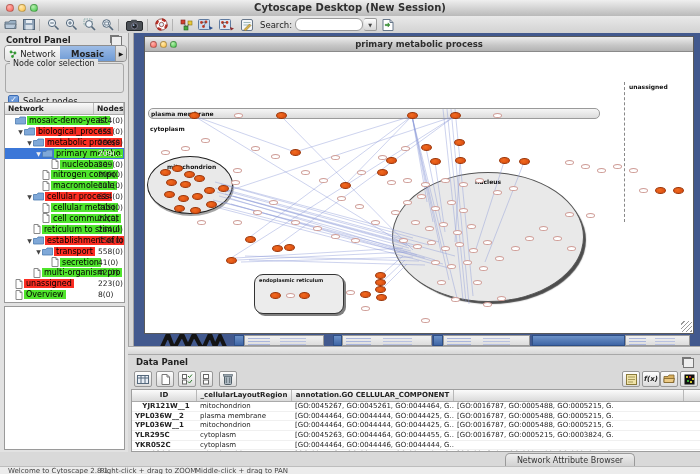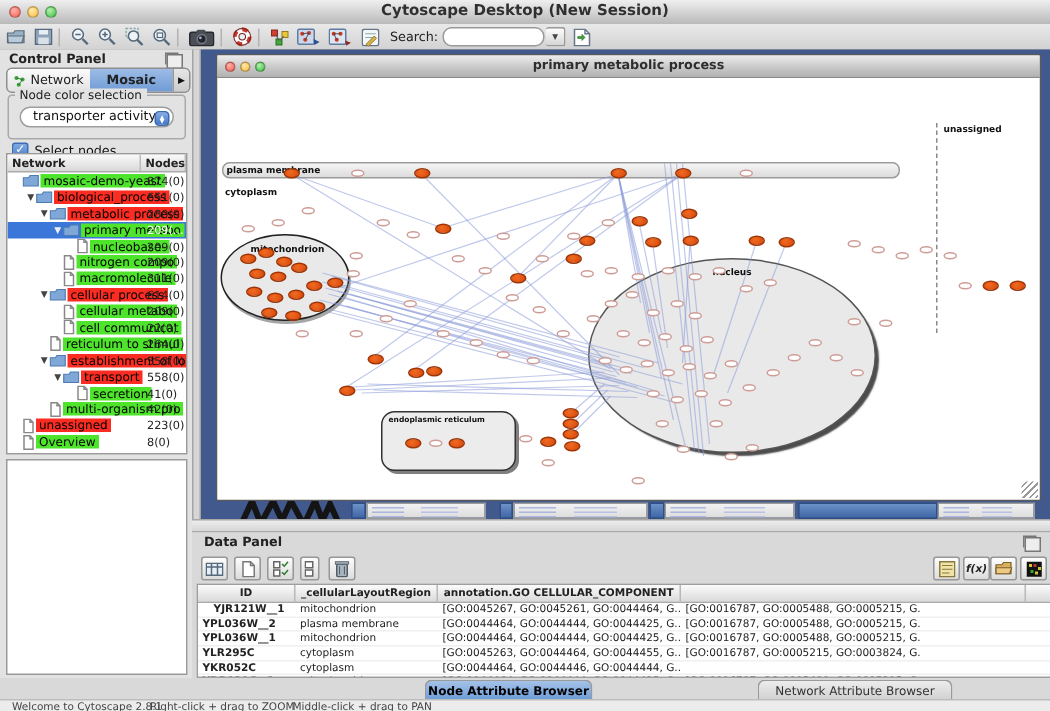--- a/index.html
+++ b/index.html
@@ -257,27 +257,20 @@
       <span>Network</span>
     </div>
     <div class="cp-tab sel">
       <span>Mosaic</span>
     </div>
     <div class="cp-tab-arrow">▶</div>
   </div>
 
   <div class="abs groupbox">
     <div class="abs group-legend">Node color selection</div>
-    <div class="abs combo">
-      <span>transporter activity</span>
-      <span class="combo-btn">
-          <span>▲</span>
-          <span>▼</span>
-        </span>
-    </div>
   </div>
 
   <div class="abs checkrow">
     <span class="checkbox">✓</span>
     <span class="checklabel">Select nodes</span>
   </div>
 
   <div class="abs treebox">
     <div class="tree-header">
       <div style="width:89px">Network</div>
@@ -796,20 +789,19 @@
         </div>
       </div>
     <div class="vscroll">
       <div class="vthumb"></div>
       <div class="varrows">▲<br>▼</div>
     </div>
   </div>
 </div>
 
 <div class="abs tabsrow">
-  <div class="atab sel" style="left:283px;width:112px">Node Attribute Browser</div>
   <div class="atab" style="left:505px;width:130px">Network Attribute Browser</div>
 </div>
 <div class="abs statusbar">
   <span style="left:8px">Welcome to Cytoscape 2.8.1</span>
   <span style="left:100px">Right-click + drag to ZOOM</span>
   <span style="left:195px">Middle-click + drag to PAN</span>
 </div>
 
 </body></html>

